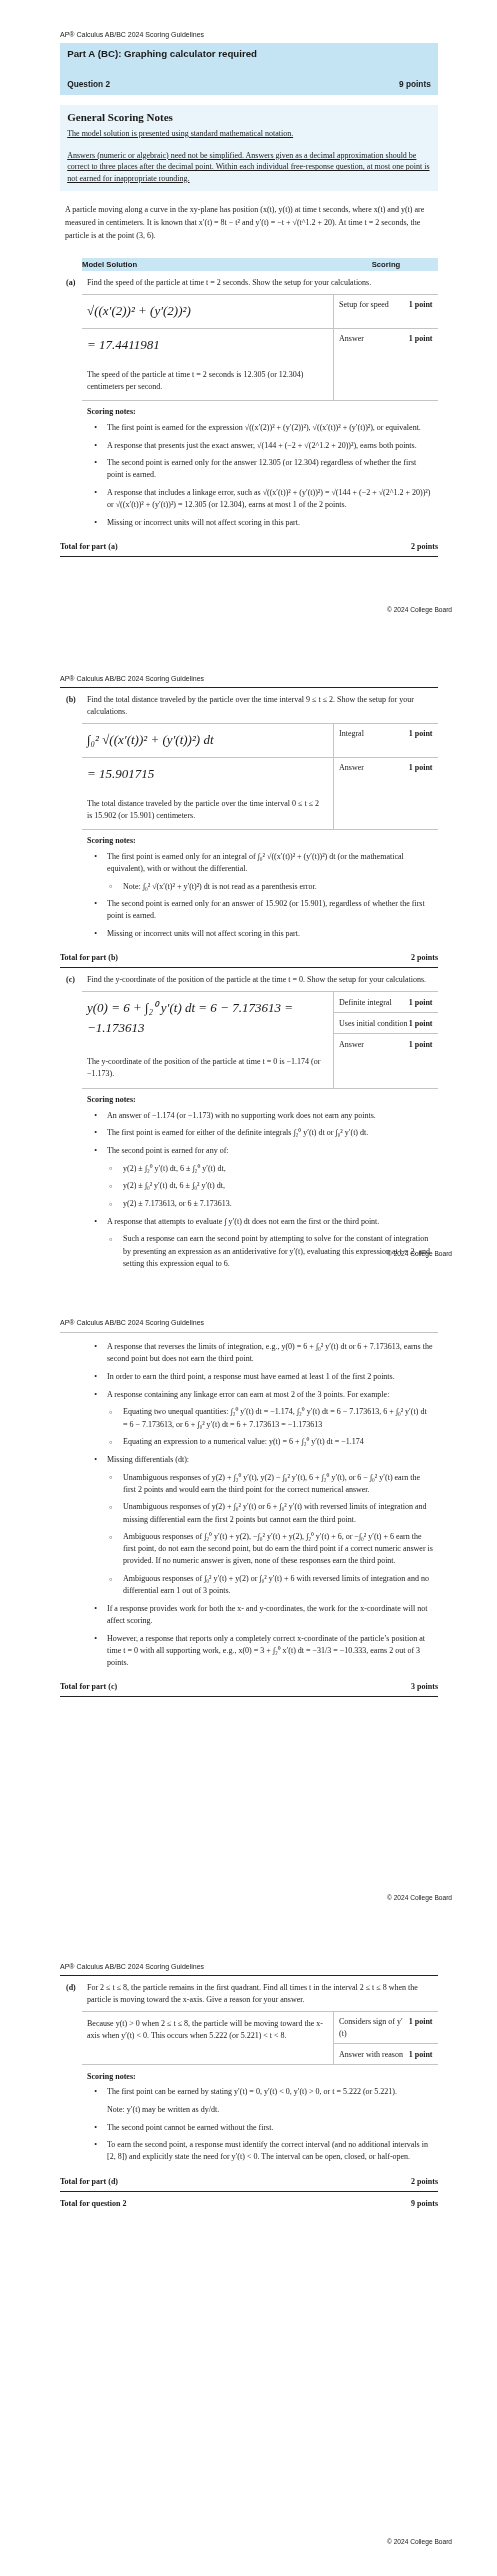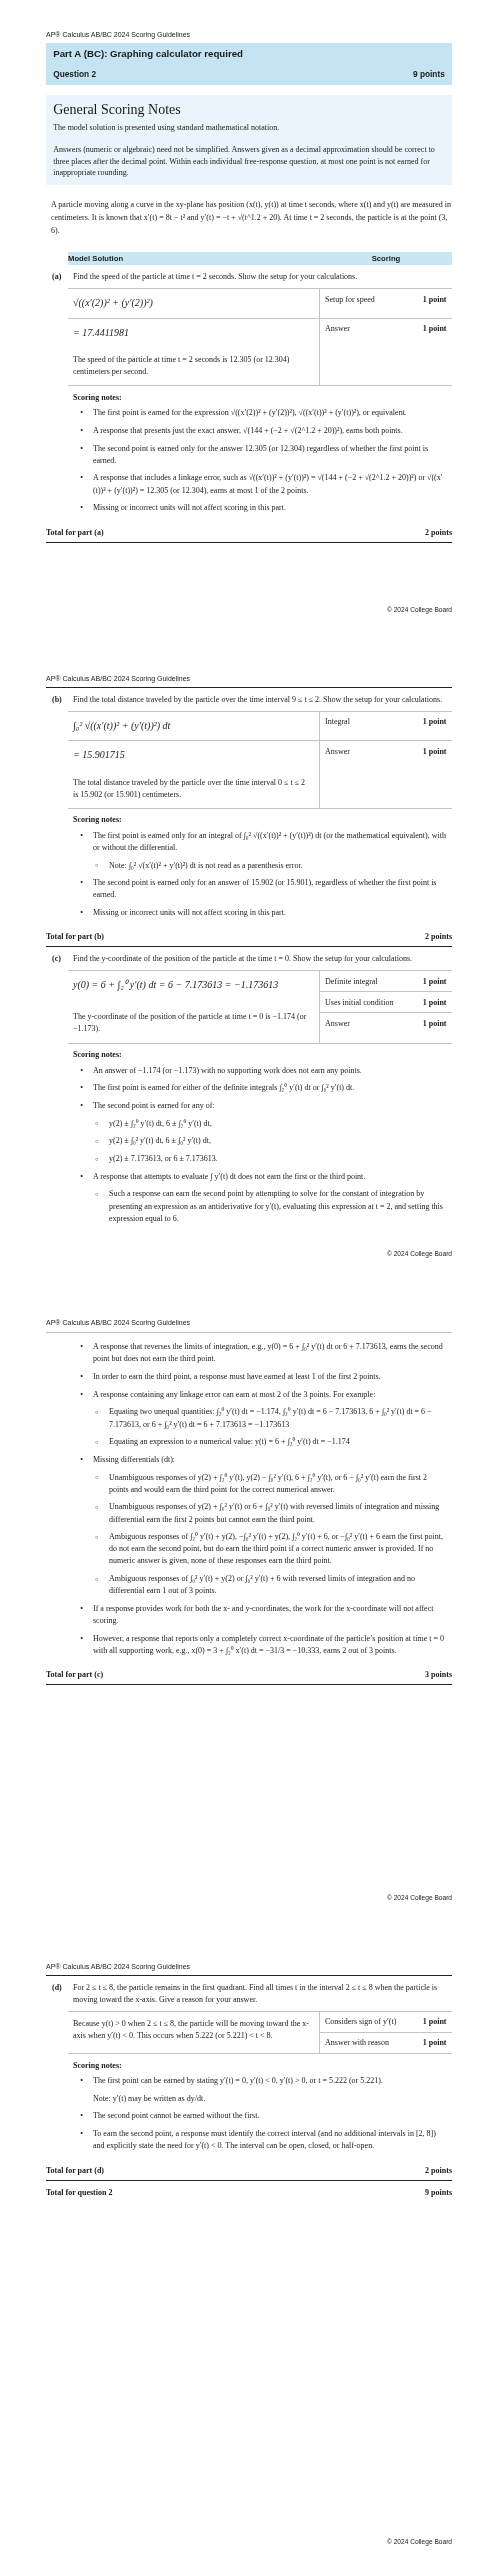--- a/index.html
+++ b/index.html
@@ -1,51 +1,51 @@
 <!DOCTYPE html>
 <html style="font-size:8.8px"><head>
 <meta charset="utf-8">
 <style>
   html,body{margin:0;padding:0;background:#ffffff;}
   body{width:498px;}
   .page{position:relative;width:498px;overflow:hidden;background:#fff;
         font-family:"Liberation Serif", serif;color:#1a1a1a;font-size:8px;}
   .p1{height:644px}.p2{height:644px}.p3{height:644px}.p4{height:644px}
-  .inner{padding:0 46px;}
+  .inner{padding:0 60px;}
   .phead{font-family:"Liberation Sans", sans-serif;font-size:7px;padding-top:31px;color:#1a1a1a;}
   .thick{border-top:1.7px solid #222;margin-top:5px;}
   .lightrule{border-top:0.6px solid #c4c4c4;margin-top:5.5px;}
   
   .banner{background:#c5e4f3;margin-top:5px;padding:5px 7.2px 5.5px;}
   .banner .t{font-family:"Liberation Sans", sans-serif;font-weight:bold;font-size:9.7px;}
-  .banner .row{display:flex;justify-content:space-between;margin-top:10px;
+  .banner .row{display:flex;justify-content:space-between;margin-top:20px;
                font-family:"Liberation Sans", sans-serif;font-weight:bold;font-size:8.3px;}
   
   .gbox{background:#e9f4fb;margin-top:10px;padding:5.5px 7.2px 6.6px;line-height:1.45;}
-  .gbox .gt{font-weight:normal;font-size:14px;margin-bottom:1.7px;}
-  .gbox p{margin:0 0 10.5px;}
+  .gbox .gt{font-weight:bold;font-size:11px;margin-bottom:1.7px;}
+  .gbox p{margin:0 0 10.5px;text-decoration:underline;}
   .gbox p.last{margin-bottom:0;}
   .intro{margin:13.3px 0 0 5px;line-height:1.62;}
   
   .thead-band{display:flex;background:#c9e6f4;margin:14.4px 0 0 22px;
               font-family:"Liberation Sans", sans-serif;font-weight:bold;font-size:7.7px;}
   .thead-band .l{width:252px;text-align:left;padding:2.2px 0;}
   .thead-band .r{flex:1;text-align:center;padding:2.2px 0;}
   .prompt{display:flex;margin:6px 0 5px;line-height:1.5;}
   .plabel{width:21px;padding-left:6px;font-weight:bold;flex:none;}
   .ptext{flex:1;}
   .qtable{margin-left:22px;border-top:0.6px solid #c4c4c4;}
   .trow{display:flex;border-bottom:0.6px solid #c4c4c4;}
   .tl{width:252px;border-right:0.6px solid #c4c4c4;padding:6px 7.7px 7.2px 5px;box-sizing:border-box;}
   .tr{flex:1;}
   .srow{display:flex;justify-content:space-between;padding:4.4px 5.5px 4.4px 5px;line-height:1.4;}
   .srow .lab{max-width:87px;}
   .srow .pts{font-weight:bold;white-space:nowrap;}
   .srow + .srow{border-top:0.6px solid #c4c4c4;}
-  .formula{font-style:italic;font-size:10px;line-height:1.5;}
+  .formula{font-style:italic;font-size:13px;line-height:1.5;}
   .expl{margin-top:14.4px;line-height:1.5;}
   .notes{padding:3.3px 5px 1.1px;}
   .notes-title{font-weight:bold;margin:3.3px 0 1.1px;}
   .note{position:relative;padding-left:20px;margin:5.5px 0;line-height:1.52;}
   .note::before{content:"\2022";position:absolute;left:7.2px;top:0;}
   .subnote{position:relative;padding-left:36px;margin:5.5px 0;line-height:1.52;}
   .subnote::before{content:"\25CB";position:absolute;left:22px;top:1.7px;font-size:5.8px;}
   .notecont{padding-left:20px;margin:3.3px 0 5.5px;line-height:1.52;}
   .total{display:flex;justify-content:space-between;gap:21px;font-weight:bold;margin:6.6px 0 0;}
   .footer{position:absolute;top:606px;right:46px;

